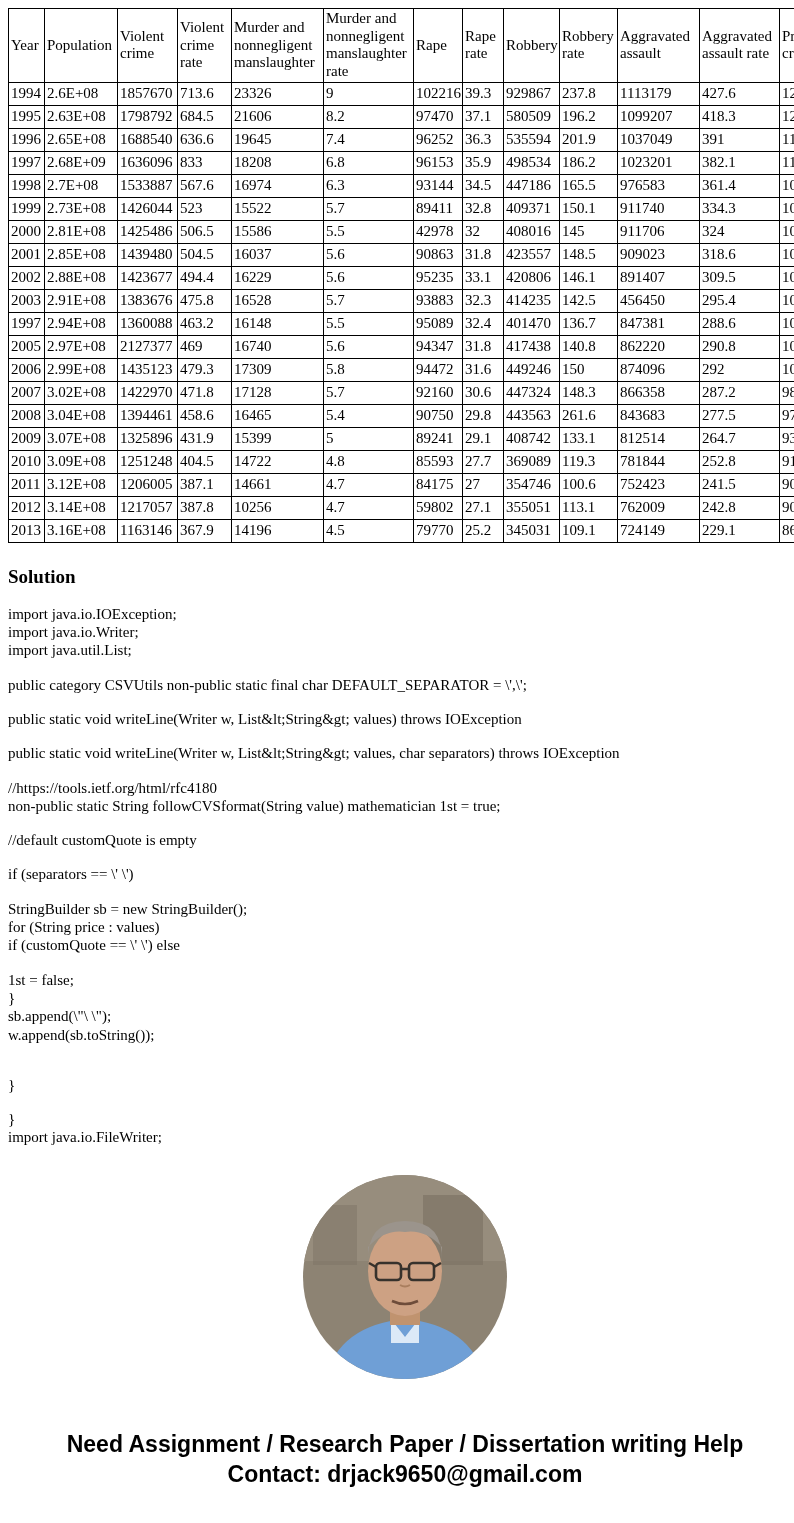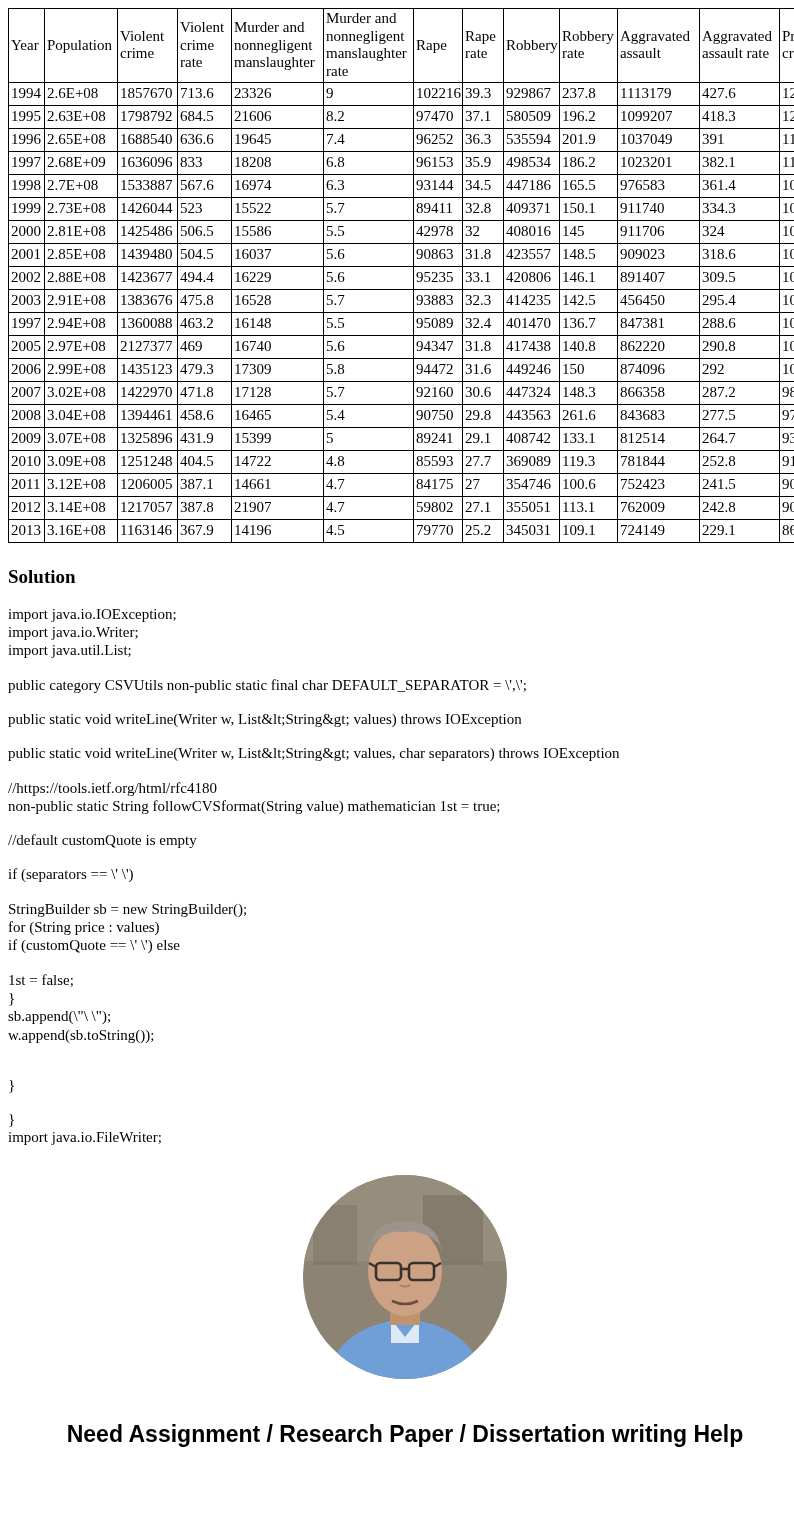--- a/index.html
+++ b/index.html
@@ -45,21 +45,21 @@
     margin: 16px 0;
   }
   .gap-top { margin-top: 32px; }
 
   
   .avatar-wrap { text-align: center; margin-top: 28px; height: 204px; }
   .avatar-wrap svg { display: inline-block; }
 
   
   .footer {
-    margin: 40px auto 0 auto;
+    margin: 50px auto 0 auto;
     max-width: 700px;
     text-align: center;
     font-family: "Liberation Sans", sans-serif;
     font-weight: bold;
     font-size: 23px;
     line-height: 1.32;
     color: #000;
   }
 </style>
 </head>
@@ -368,21 +368,21 @@
           <td>100.6</td>
           <td>752423</td>
           <td>241.5</td>
           <td>90</td>
         </tr>
         <tr>
           <td>2012</td>
           <td>3.14E+08</td>
           <td>1217057</td>
           <td>387.8</td>
-          <td>21907</td>
+          <td>10256</td>
           <td>4.7</td>
           <td>59802</td>
           <td>27.1</td>
           <td>355051</td>
           <td>113.1</td>
           <td>762009</td>
           <td>242.8</td>
           <td>90</td>
         </tr>
         <tr>
@@ -452,13 +452,14 @@
       <line x1="73" y1="92" x2="66" y2="88" stroke="#37322c" stroke-width="2.4"></line>
       <line x1="131" y1="92" x2="138" y2="88" stroke="#37322c" stroke-width="2.4"></line>
       <path d="M97 110 Q102 113 107 110" stroke="#a97e5e" stroke-width="2" fill="none"></path>
       <path d="M89 126 Q102 132 115 126" stroke="#6e4c3a" stroke-width="2.6" fill="none"></path>
     </g>
   </svg>
 </div>
 
 <div class="footer">
   <div>Need Assignment / Research Paper / Dissertation writing Help</div>
+  <div>Contact: drjack9650@gmail.com</div>
 </div>
 
 </body></html>

